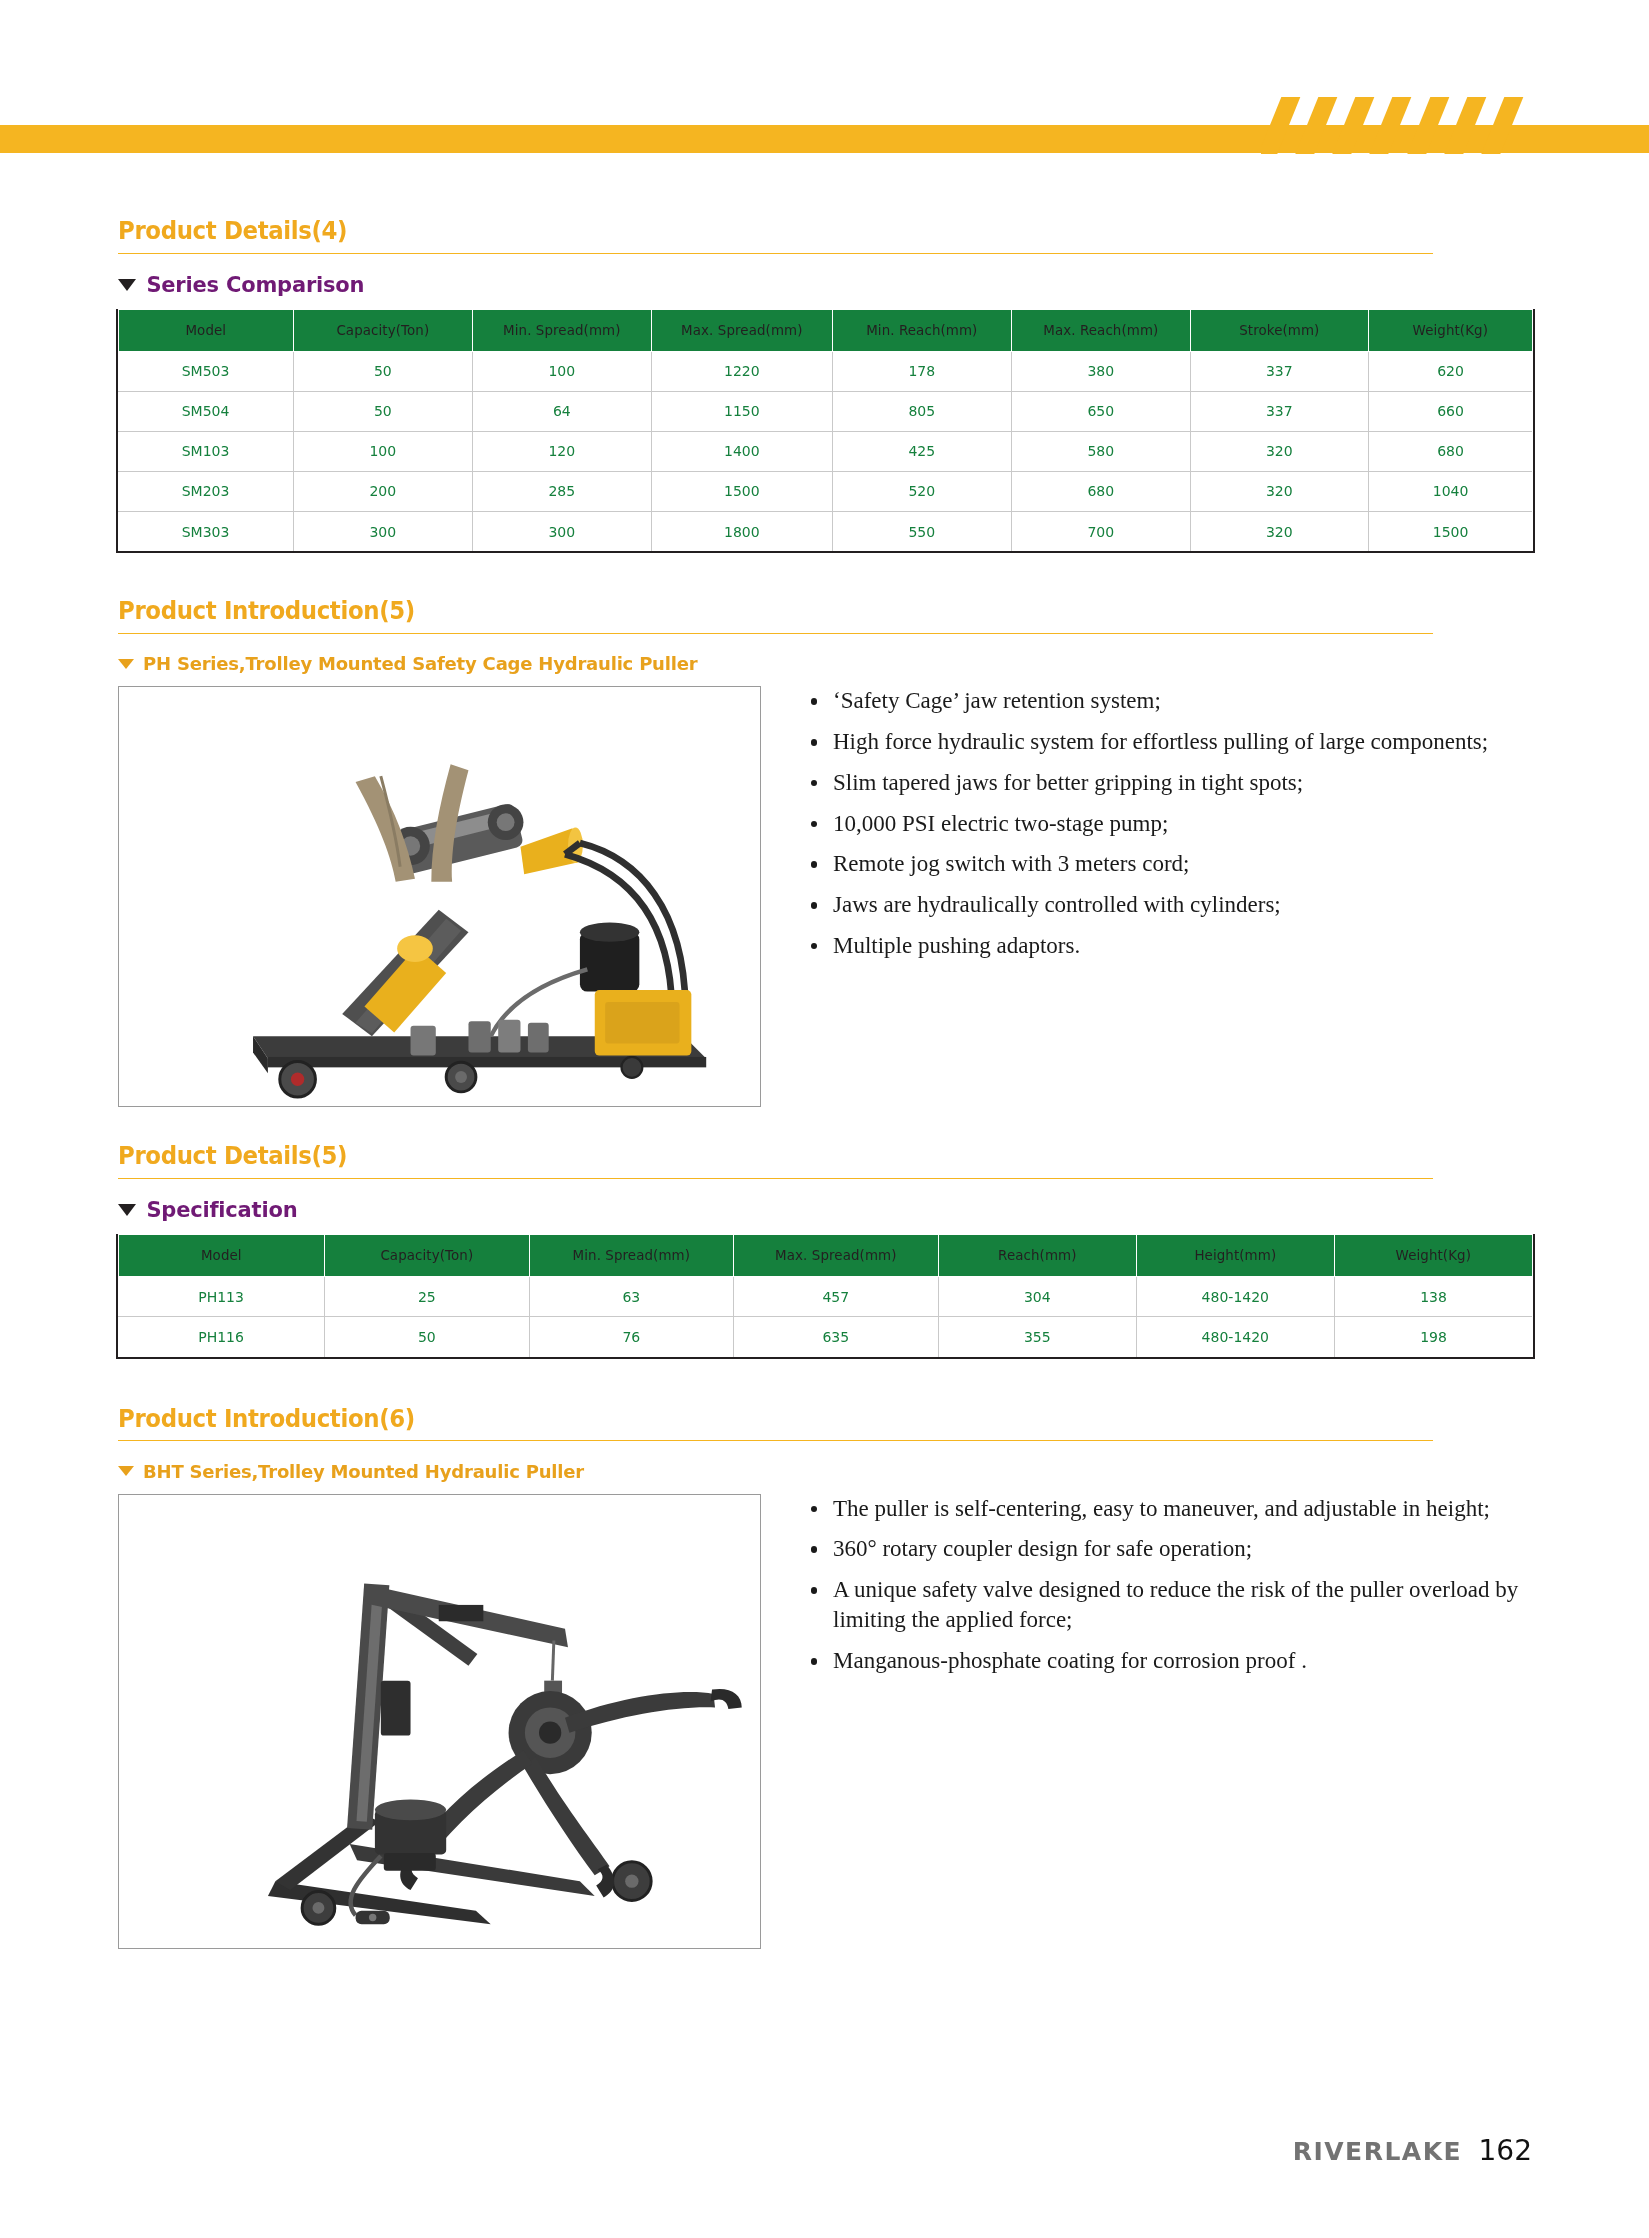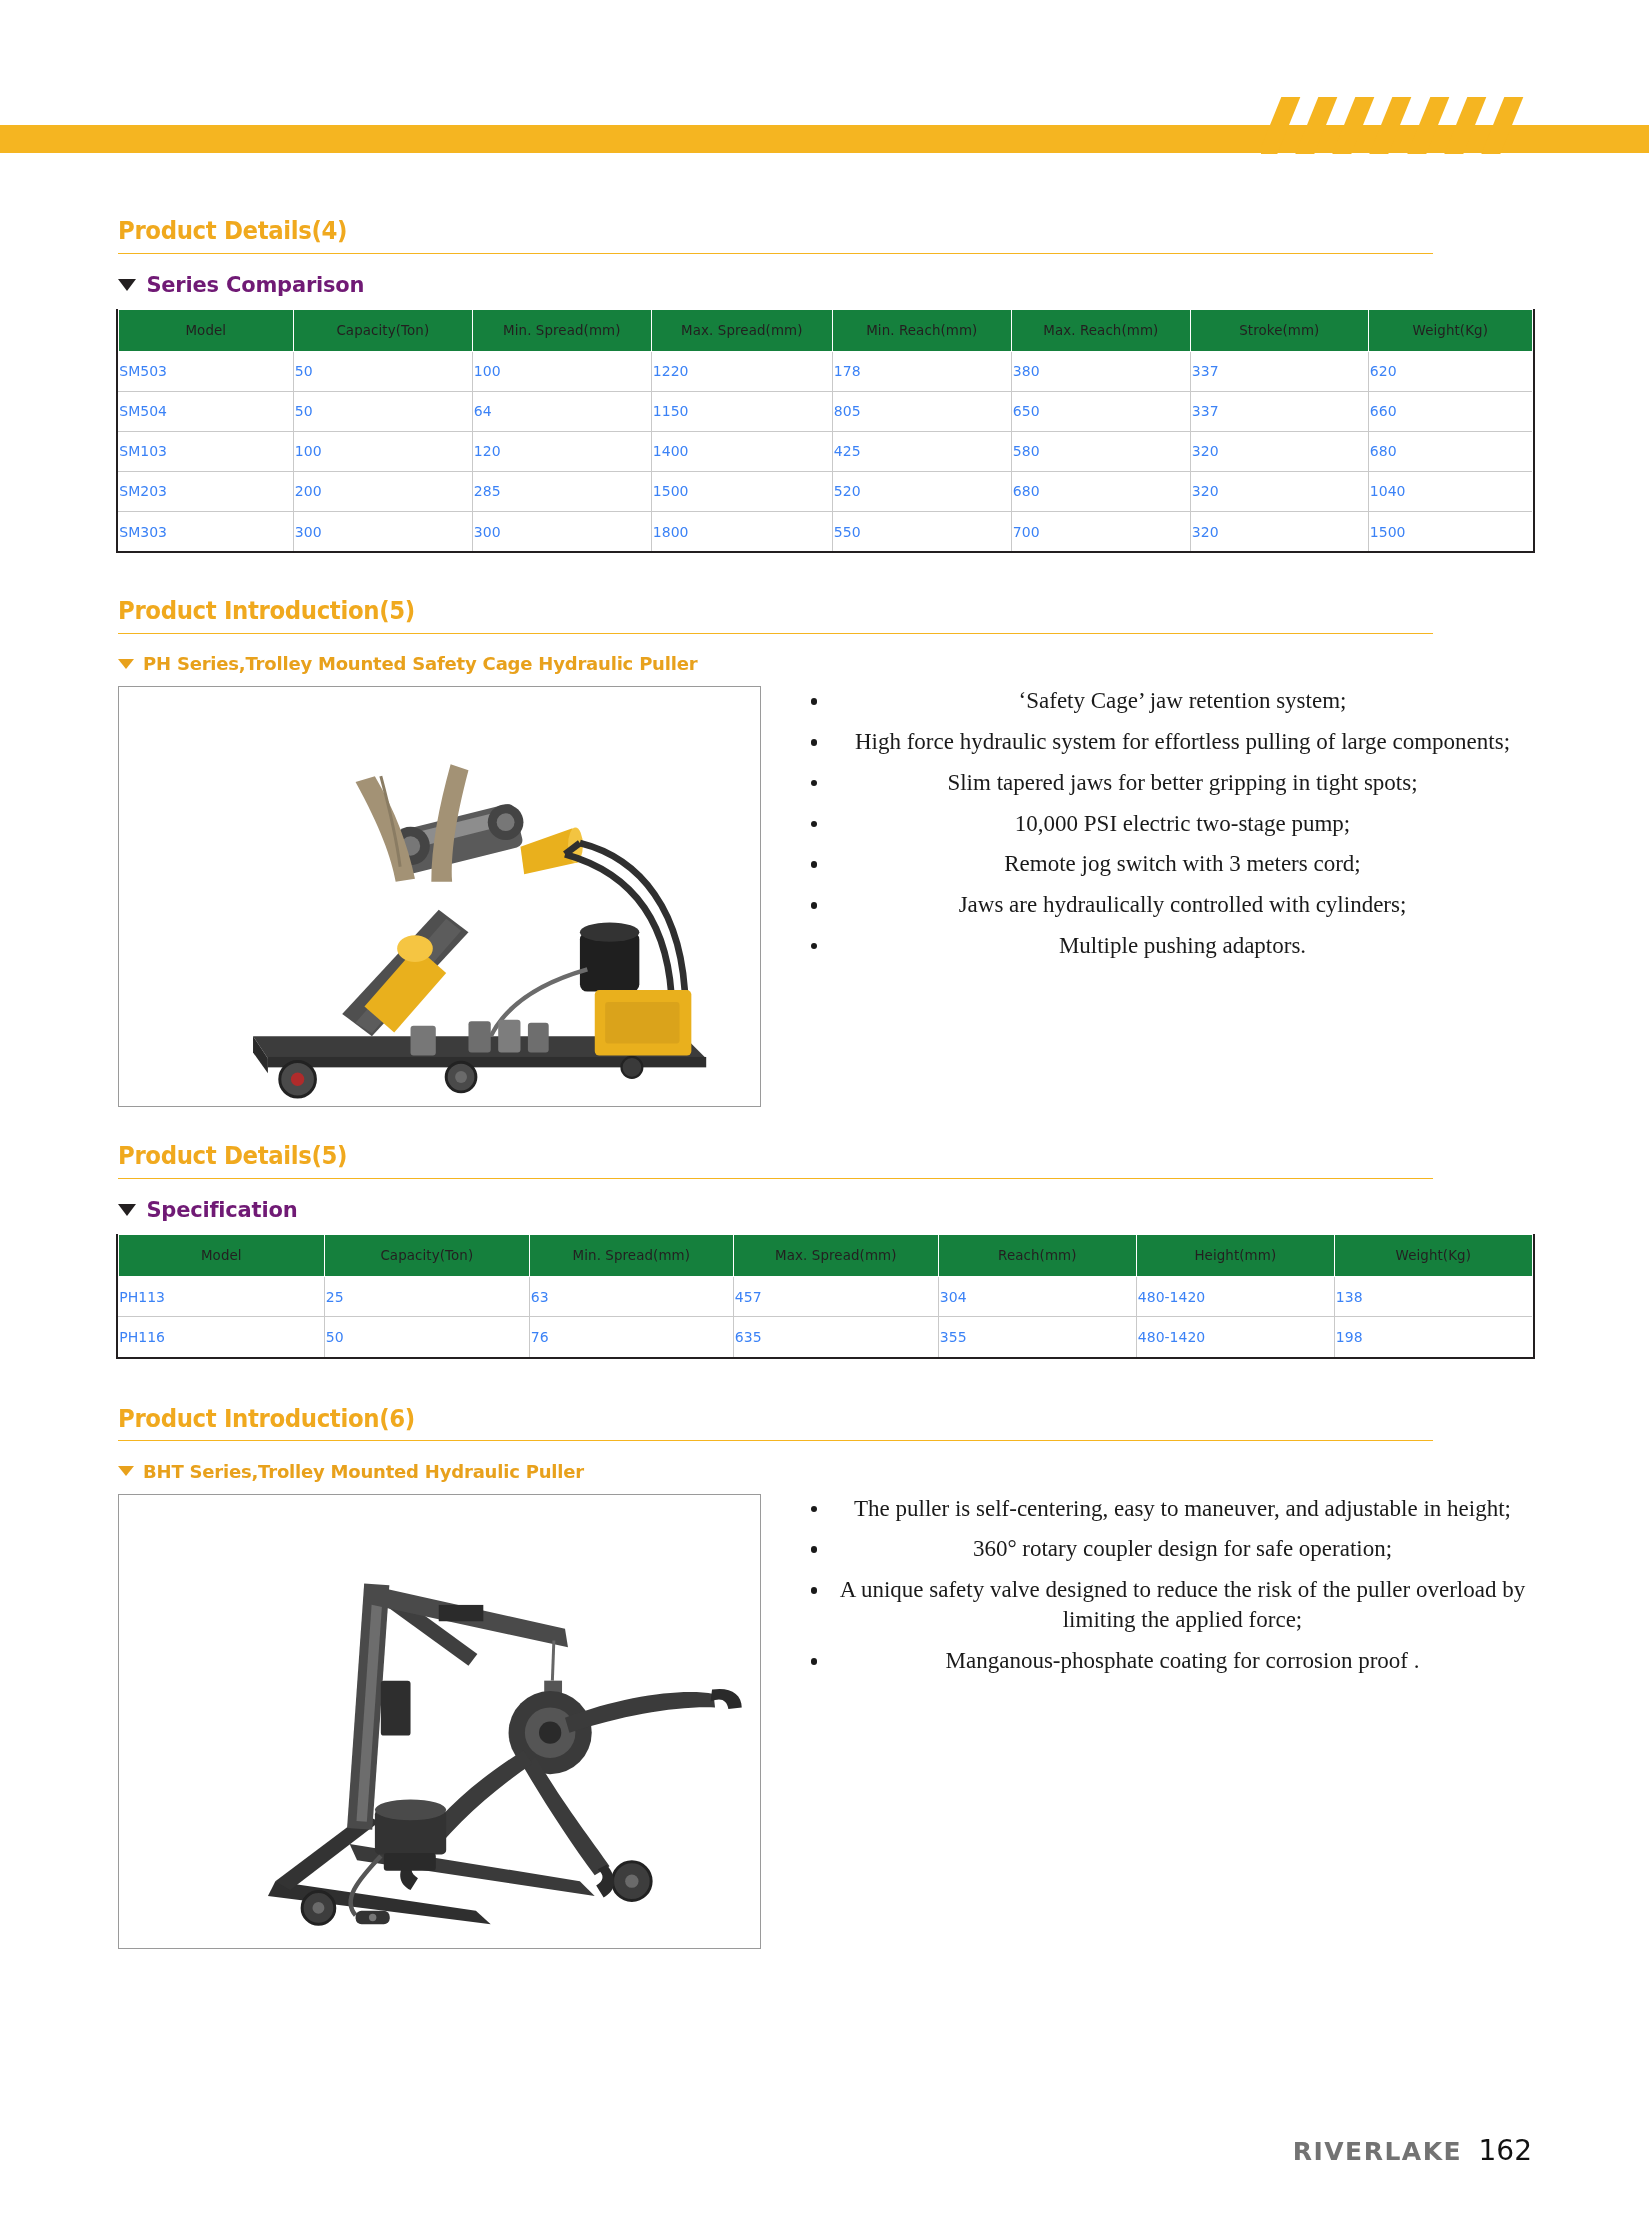--- a/index.html
+++ b/index.html
@@ -120,42 +120,41 @@
     font-weight: normal;
     height: 42px;
     border: 0.7px solid #ffffff;
     text-align: center;
     letter-spacing: 0.1px;
   }
   table.spec td {
     font-family: "DejaVu Sans", sans-serif;
     font-size: 14px;
     height: 40px;
-    text-align: left;
+    text-align: center;
     border-bottom: 0.7px solid #c9c9c9;
     border-left: 0.7px solid #c9c9c9;
-    color: #3b82f6;
+    color: #15803d;
   }
   table.spec td:first-child { border-left: none; }
   table.spec tr:last-child td { border-bottom: none; }
   .table-wrap {
     border-left: 2.2px solid #231f20;
     border-right: 2.2px solid #231f20;
     border-bottom: 2.2px solid #231f20;
     width: 1419px;
     margin-left: -2.2px;
   }
   .table-wrap table.spec { width: 1414px; }
 
   
   .product-block {
     display: flex;
     align-items: flex-start;
     margin-top: 9px;
-    text-align: center;
   }
   .photo-box {
     border: 0.7px solid #9a9a9a;
     background: #ffffff;
     flex: 0 0 auto;
     position: relative;
     overflow: hidden;
   }
   .bullets {
     list-style: none;

